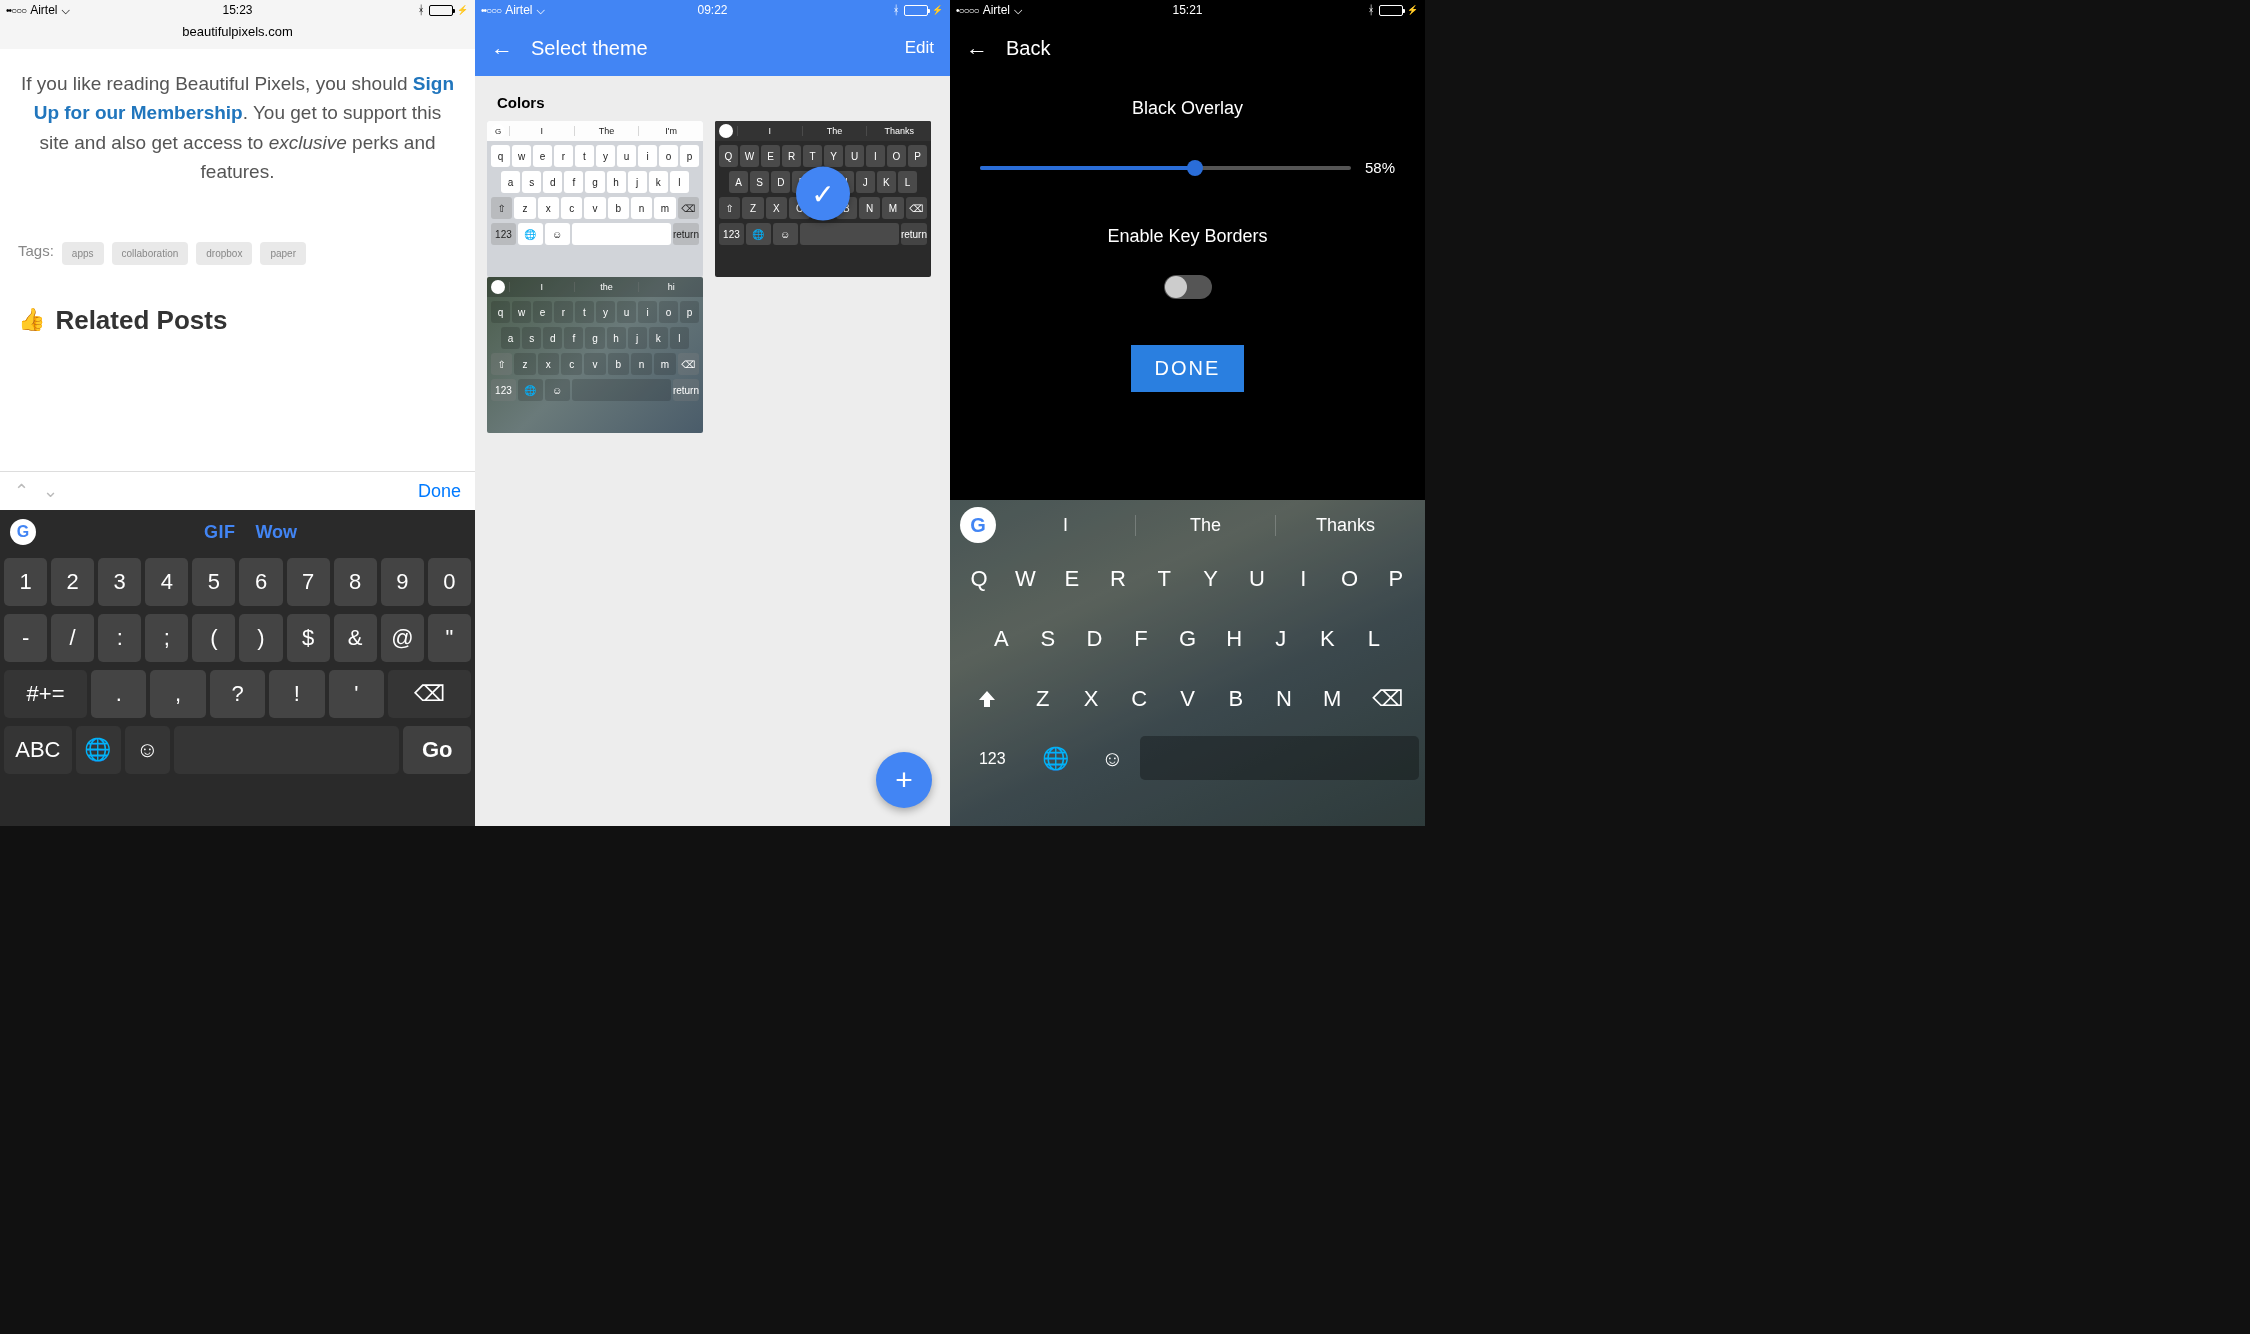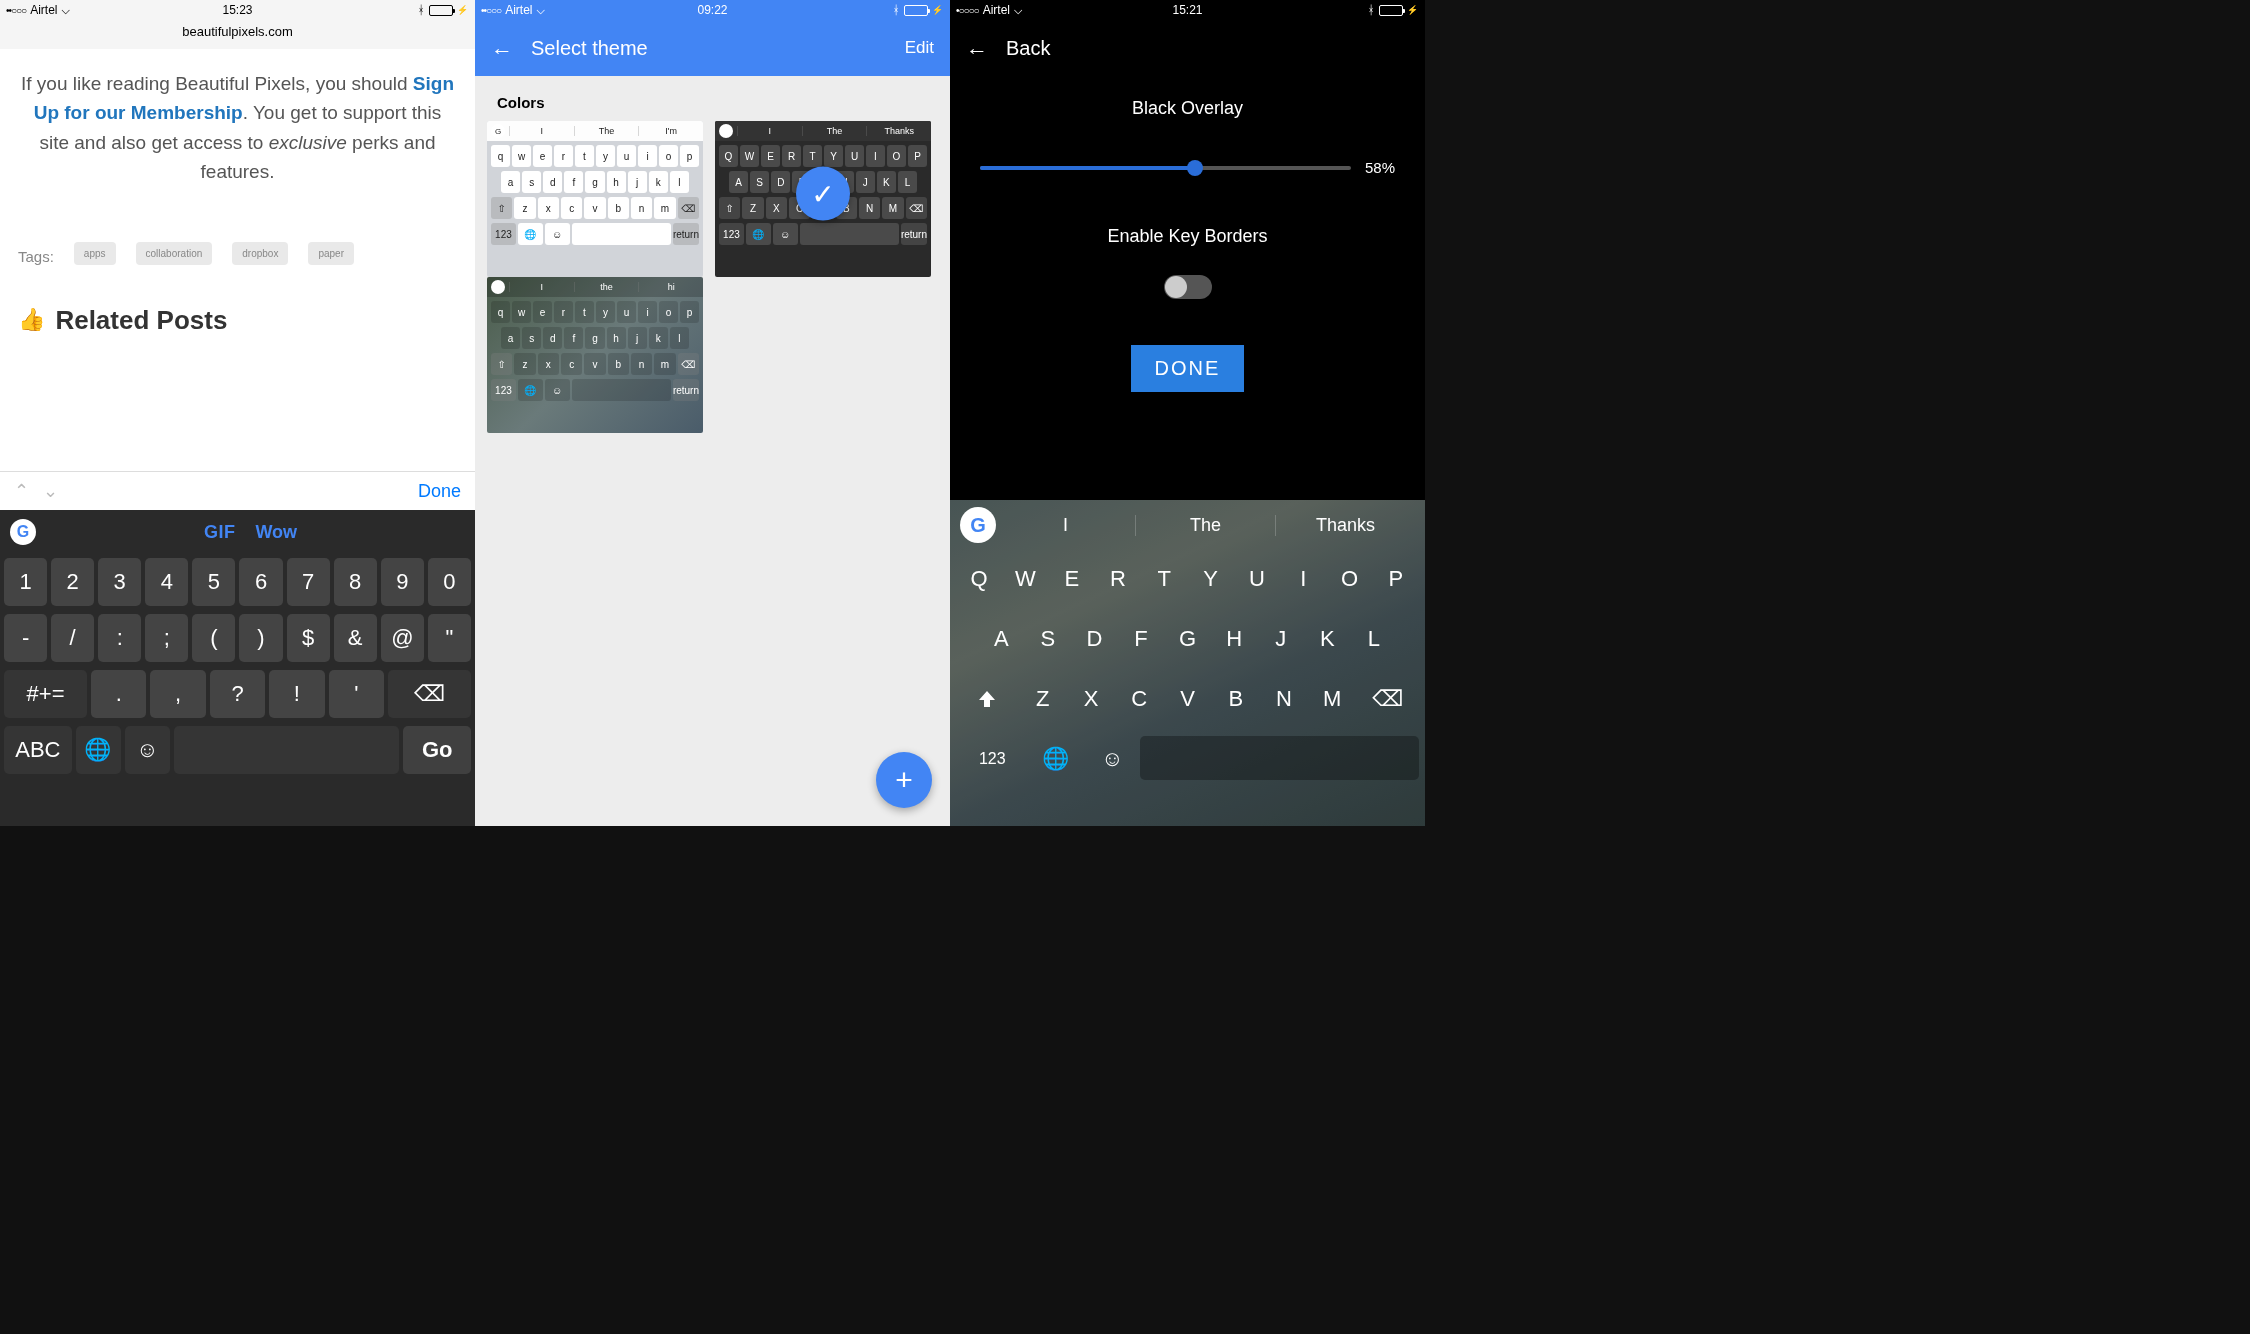--- a/index.html
+++ b/index.html
@@ -22,21 +22,21 @@
   .battery .fill { background: #4cd964; height: 100%; width: 80%; border-radius: 1px; }
   .bolt { font-size: 9px; margin-left: 1px; }
   
   
   .s1 { background: #fff; }
   .url-bar { text-align: center; font-size: 13px; color: #000; padding: 4px 0 10px; background: #f5f5f5; }
   .content { padding: 20px 18px; }
   .promo { text-align: center; font-size: 19px; line-height: 1.55; color: #555; }
   .promo a { color: #2176bd; font-weight: 600; text-decoration: none; }
   .promo em { font-style: italic; }
-  .tags-row { margin-top: 55px; display: flex; align-items: flex-end; gap: 20px; flex-wrap: wrap; }
+  .tags-row { margin-top: 55px; display: flex; align-items: flex-start; gap: 8px; flex-wrap: wrap; }
   .tags-label { color: #888; font-size: 15px; }
   .tag { background: #e9e9e9; color: #888; padding: 6px 10px; border-radius: 4px; font-size: 10px; }
   .related { margin-top: 40px; display: flex; align-items: center; gap: 10px; }
   .related h2 { font-size: 26px; color: #333; font-weight: 700; }
   .thumb-icon { font-size: 22px; color: #555; }
   
   .kb-accessory { position: absolute; bottom: 316px; left: 0; right: 0; display: flex; justify-content: space-between; align-items: center; padding: 8px 14px; background: #fff; border-top: 1px solid #ddd; }
   .kb-accessory .arrows { color: #bbb; font-size: 18px; display: flex; gap: 14px; }
   .kb-accessory .done { color: #007aff; font-size: 18px; font-weight: 400; }
   

